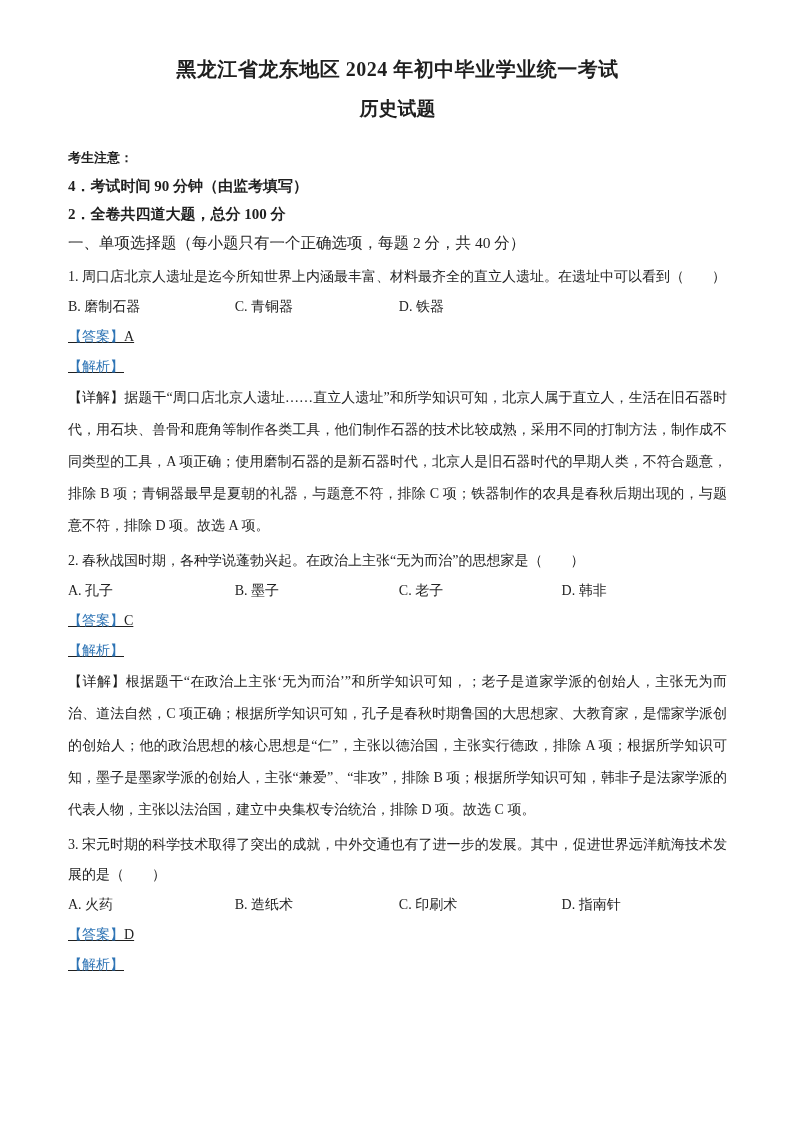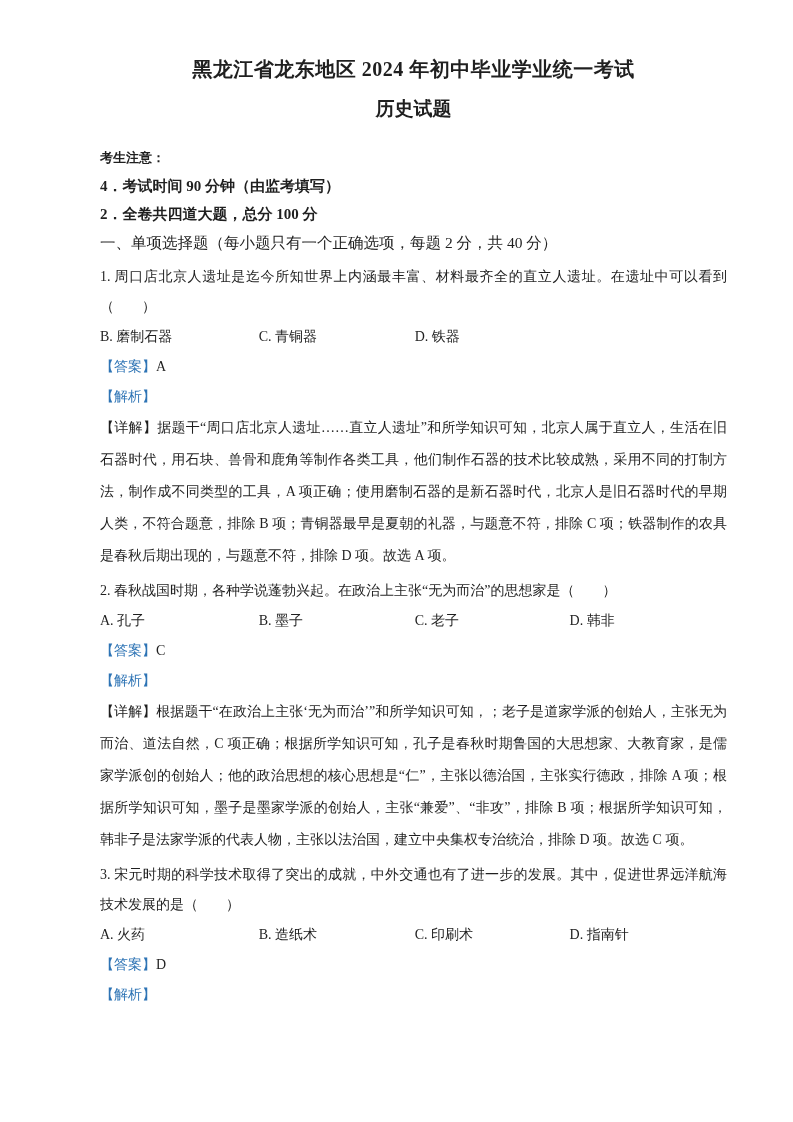--- a/index.html
+++ b/index.html
@@ -11,21 +11,21 @@
   body {
     width: 793px;
     height: 1122px;
     overflow: hidden;
     font-family: "Liberation Serif", "DejaVu Serif", serif;
     color: #1f1f1f;
   }
   .page {
     width: 793px;
     height: 1122px;
-    padding: 56px 66px 30px 100px;
+    padding: 56px 66px 30px 68px;
   }
   .doc-title {
     font-size: 20px;
     font-weight: bold;
     text-align: center;
     margin: 0;
     line-height: 27px;
     letter-spacing: 0.5px;
   }
   .doc-subtitle {
@@ -53,21 +53,21 @@
     line-height: 30px;
   }
   .question { margin-top: 4px; }
   .stem { line-height: 30px; text-align: justify; }
   .options {
     display: grid;
     grid-template-columns: 25.3% 24.9% 24.7% 1fr;
     font-size: 14px;
     line-height: 30px;
   }
-  .answer-line, .analysis-line { line-height: 30px; }
+  .answer-line, .analysis-line { line-height: 30px; text-decoration: underline; }
   .detail { text-align: justify; line-height: 32px; }
   .blue { color: #2e74b5; }
 </style>
 </head>
 <body>
 
 <div class="page">
 
   <h1 class="doc-title">黑龙江省龙东地区 2024 年初中毕业学业统一考试</h1>
   <h2 class="doc-subtitle">历史试题</h2>

